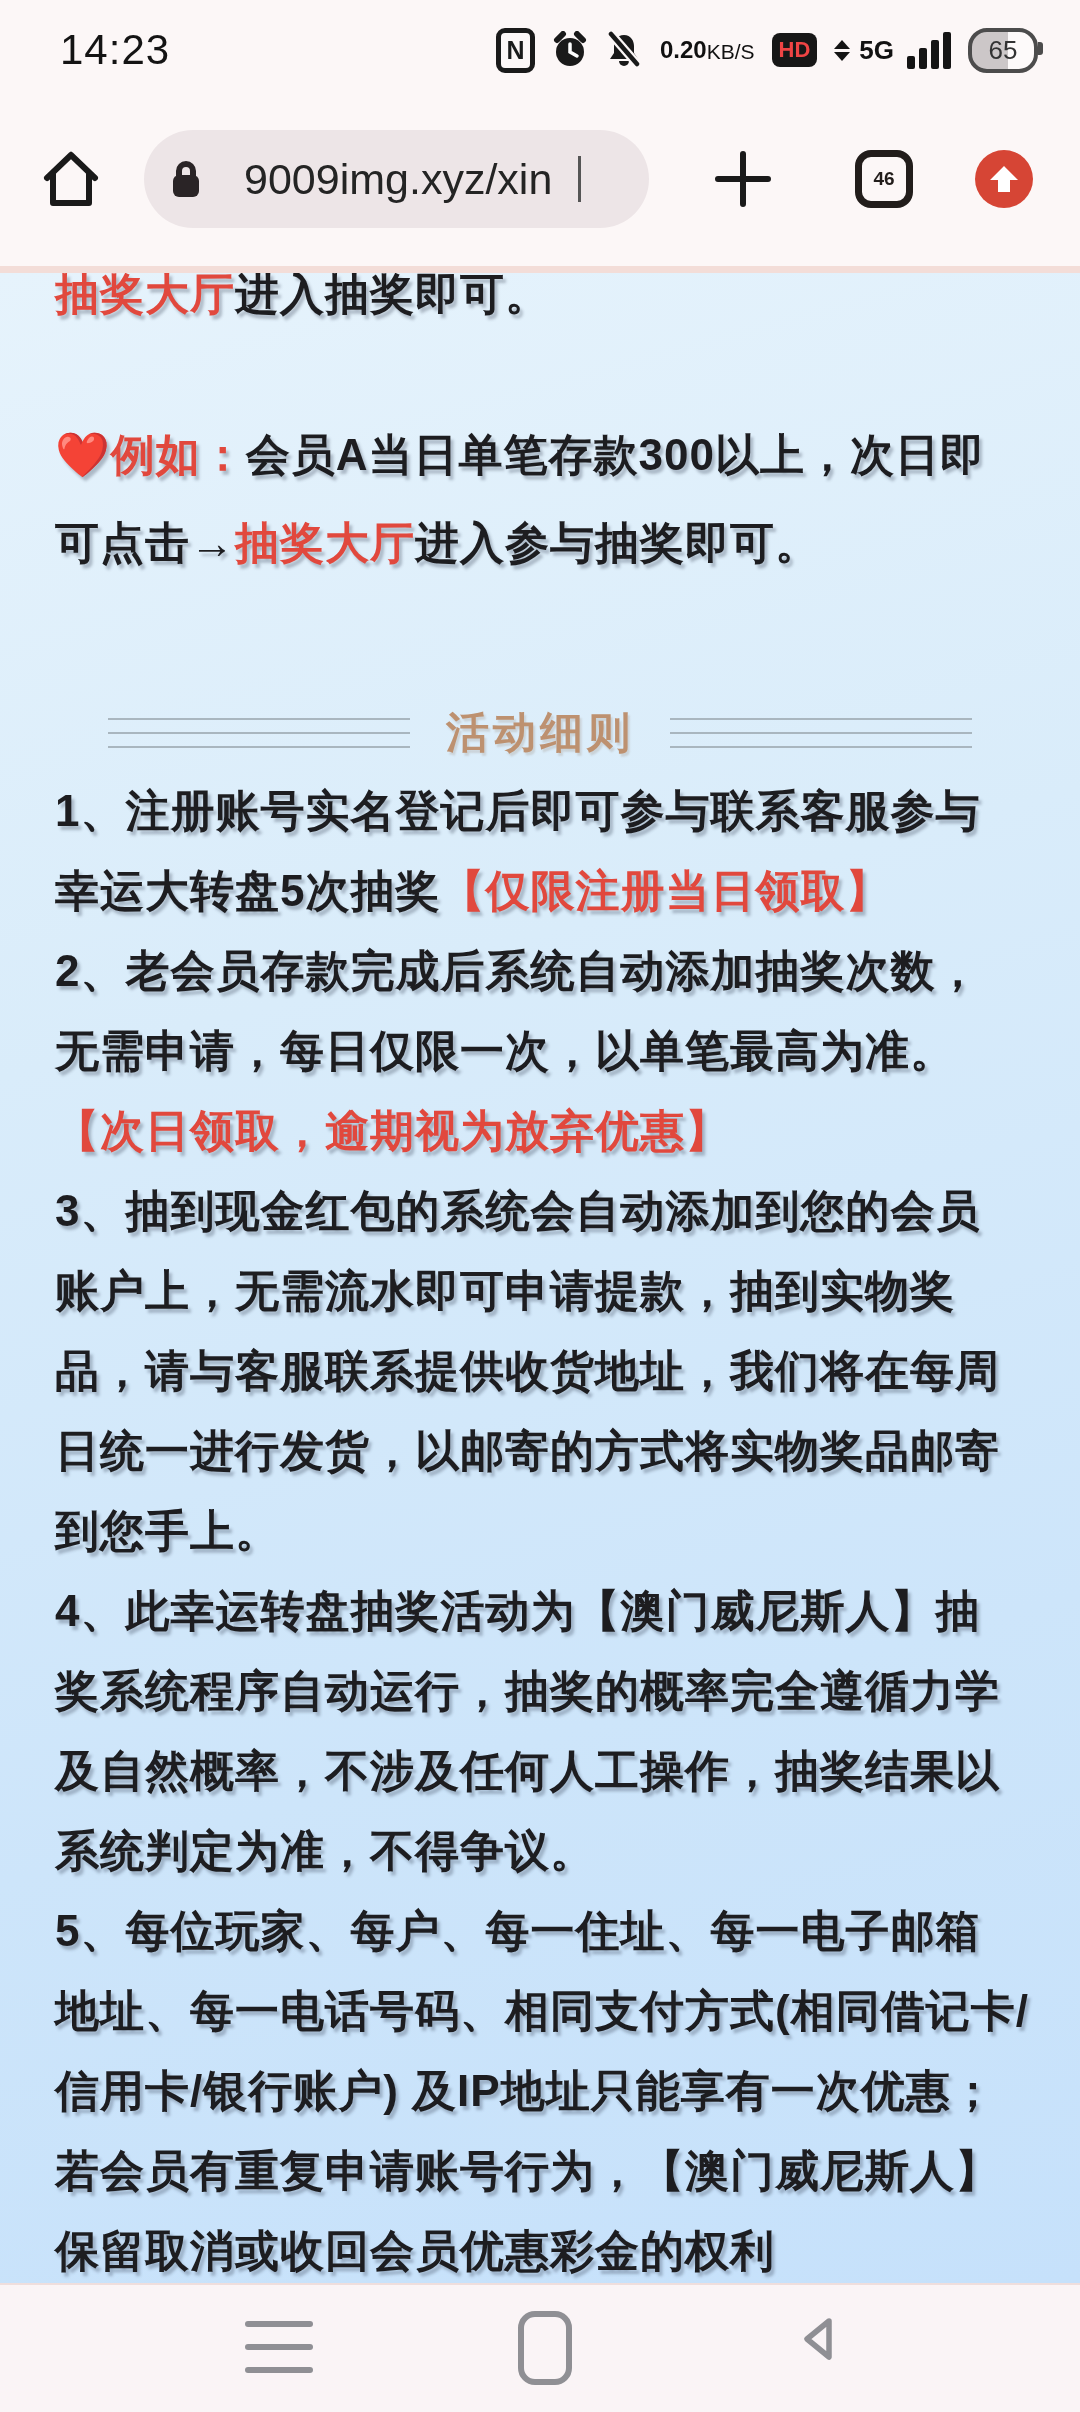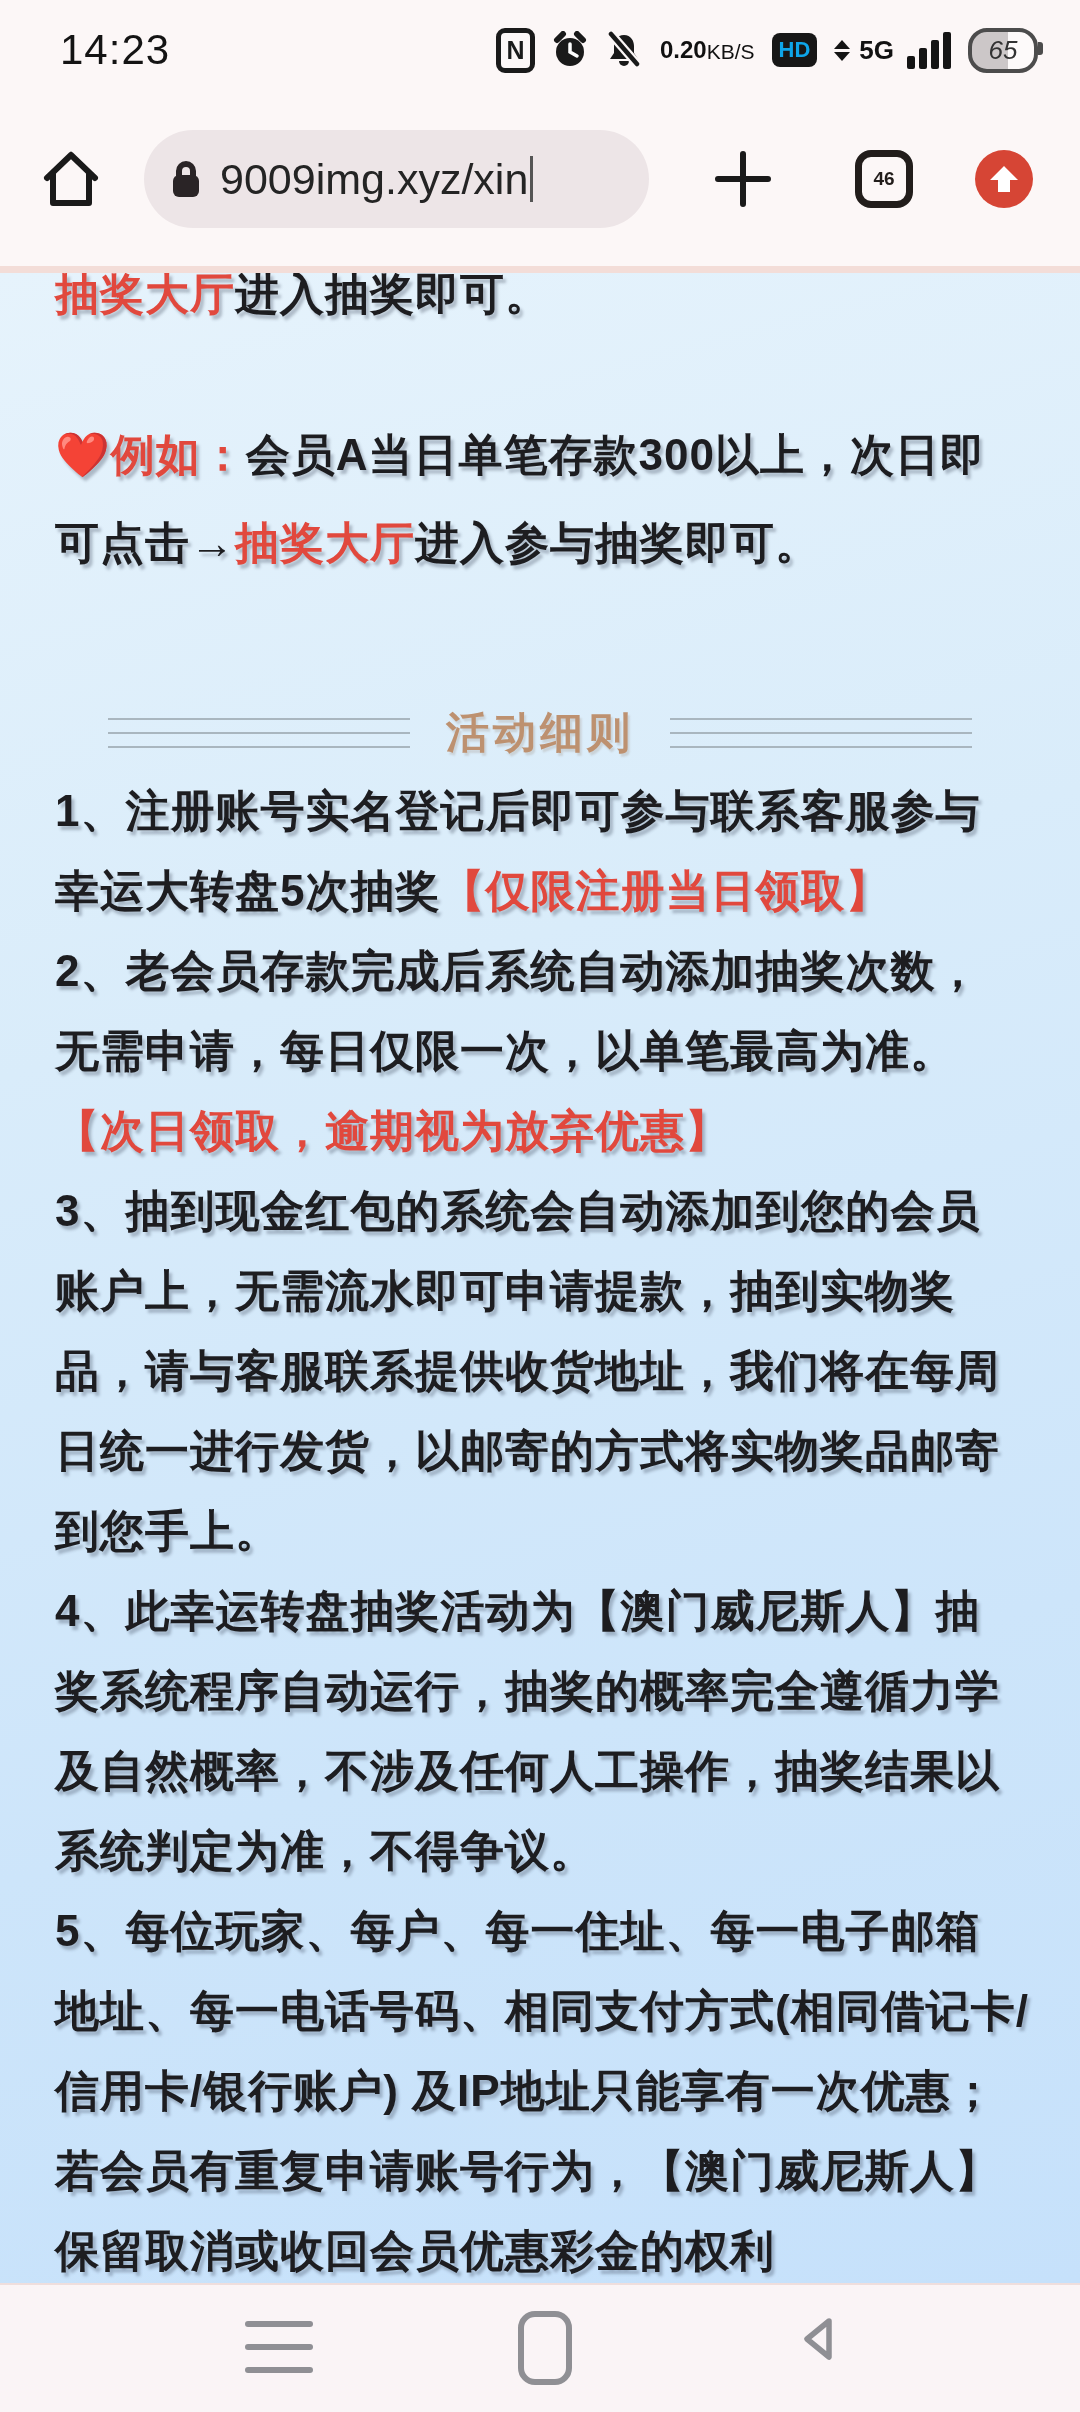--- a/index.html
+++ b/index.html
@@ -13,41 +13,41 @@
     display:flex;align-items:center;justify-content:space-between;
     padding:10px 42px 0 52px;box-sizing:border-box;background:#fcf7f7;margin-left:8px;}
   .time{font-size:42px;color:#141414;letter-spacing:1px;}
   .status-icons{display:flex;align-items:center;gap:17px;}
   .nfc{border:5px solid #1a1a1a;border-radius:9px;width:29px;height:35px;
     display:flex;align-items:center;justify-content:center;
     font-weight:bold;font-size:25px;color:#1a1a1a;}
   .kbs{display:flex;flex-direction:row;align-items:center;line-height:1;color:#111;}
   .kbs .t{font-size:24px;font-weight:600;}
   .kbs .b{font-size:21px;font-weight:400;margin-top:2px;}
-  .hd{background:#171717;color:#0ea5e9;font-weight:bold;font-size:22px;
+  .hd{background:#171717;color:#ef4444;font-weight:bold;font-size:22px;
     border-radius:8px;padding:6px 7px;line-height:1;}
   .updown{display:flex;flex-direction:column;gap:3px;align-items:center;}
   .updown i{display:block;width:0;height:0;border-left:8px solid transparent;border-right:8px solid transparent;}
   .updown .up{border-bottom:9px solid #141414;}
   .updown .dn{border-top:9px solid #141414;}
   .fiveg{font-size:26px;font-weight:bold;color:#121212;margin-left:-8px;}
   .sigbars{display:flex;align-items:flex-end;gap:4px;margin-left:-4px;}
   .sigbars i{display:block;width:8px;background:#141414;border-radius:2px;}
   .battery{position:relative;border:4px solid #4c4c4c;border-radius:19px;width:62px;height:37px;
     display:flex;align-items:center;justify-content:center;
-    background:linear-gradient(to right,#ccc7c8 0 58%,#fdfafa 58%);font-style:italic;}
+    background:linear-gradient(to right,#ccc7c8 0 58%,#fdfafa 58%);}
   .battery span{font-size:26px;color:#333;}
   .battery::after{content:"";position:absolute;right:-9px;top:10px;width:5px;height:13px;
     background:#4c4c4c;border-radius:0 3px 3px 0;}
   
   .browser-bar{position:absolute;top:100px;left:0;right:0;height:158px;
     display:flex;align-items:center;background:#fcf7f7;}
   .home-btn{margin-left:40px;width:62px;height:62px;display:flex;align-items:center;justify-content:center;}
   .url-pill{margin-left:42px;width:505px;height:98px;background:#ede5e7;border-radius:49px;
-    display:flex;align-items:center;padding:0 26px;box-sizing:border-box;overflow:hidden;}
+    display:flex;align-items:center;padding:0 26px;box-sizing:border-box;overflow:hidden;gap:24px;}
   .url-text{font-size:43px;color:#242424;margin-left:18px;white-space:nowrap;}
   .cursor{display:inline-block;width:3px;height:46px;background:#555;margin-left:2px;vertical-align:middle;}
   .plus-btn{margin-left:64px;width:60px;height:60px;display:flex;align-items:center;justify-content:center;}
   .tab-btn{margin-left:82px;width:44px;height:44px;border:7px solid #221d1b;border-radius:16px;
     display:flex;align-items:center;justify-content:center;}
   .tab-btn span{font-size:19px;font-weight:bold;color:#221d1b;}
   .up-btn{margin-left:62px;width:58px;height:58px;border-radius:50%;background:#d64535;
     display:flex;align-items:center;justify-content:center;}
   .pink-line{position:absolute;top:266px;left:0;right:0;height:7px;background:#f3ddd8;}
   

